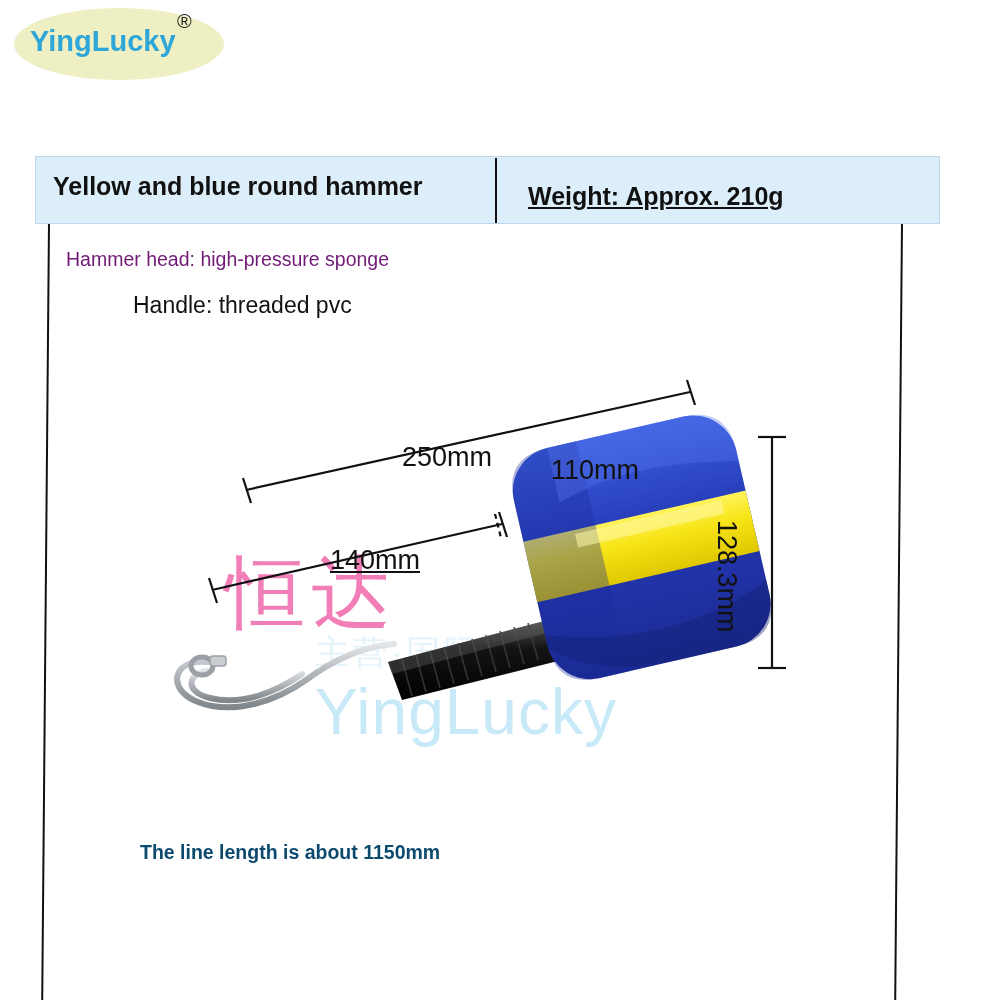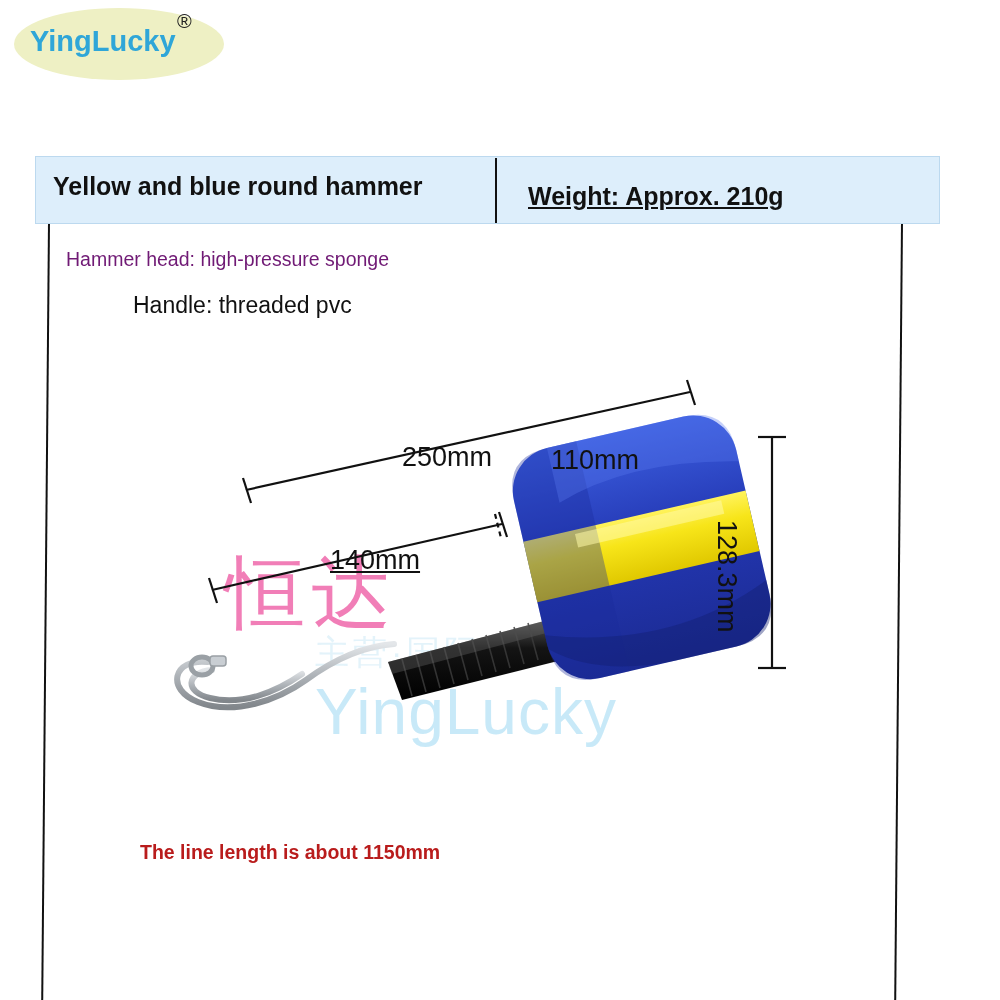--- a/index.html
+++ b/index.html
@@ -120,21 +120,21 @@
     font-size: 23px;
     color: #111;
     z-index: 3;
   }
   #line-length {
     position: absolute;
     left: 140px;
     top: 841px;
     font-size: 19.5px;
     font-weight: bold;
-    color: #b91c1c;
+    color: #0c4a6e;
     z-index: 3;
   }
 
   
   #watermark {
     position: absolute;
     left: 205px;
     top: 520px;
     width: 560px;
     height: 280px;
@@ -180,21 +180,21 @@
 
   
   .dim-label {
     position: absolute;
     font-size: 27px;
     color: #111;
     z-index: 4;
     font-family: "Liberation Sans", sans-serif;
   }
   #dim-250 { left: 402px; top: 442px; }
-  #dim-110 { left: 551px; top: 445px; text-align: right; }
+  #dim-110 { left: 551px; top: 455px; text-align: right; }
   #dim-140 { left: 330px; top: 545px; text-decoration: underline; }
   #dim-128 {
     left: 742px;
     top: 520px;
     transform: rotate(90deg);
     transform-origin: left top;
     white-space: nowrap;
   }
 </style>
 </head>

